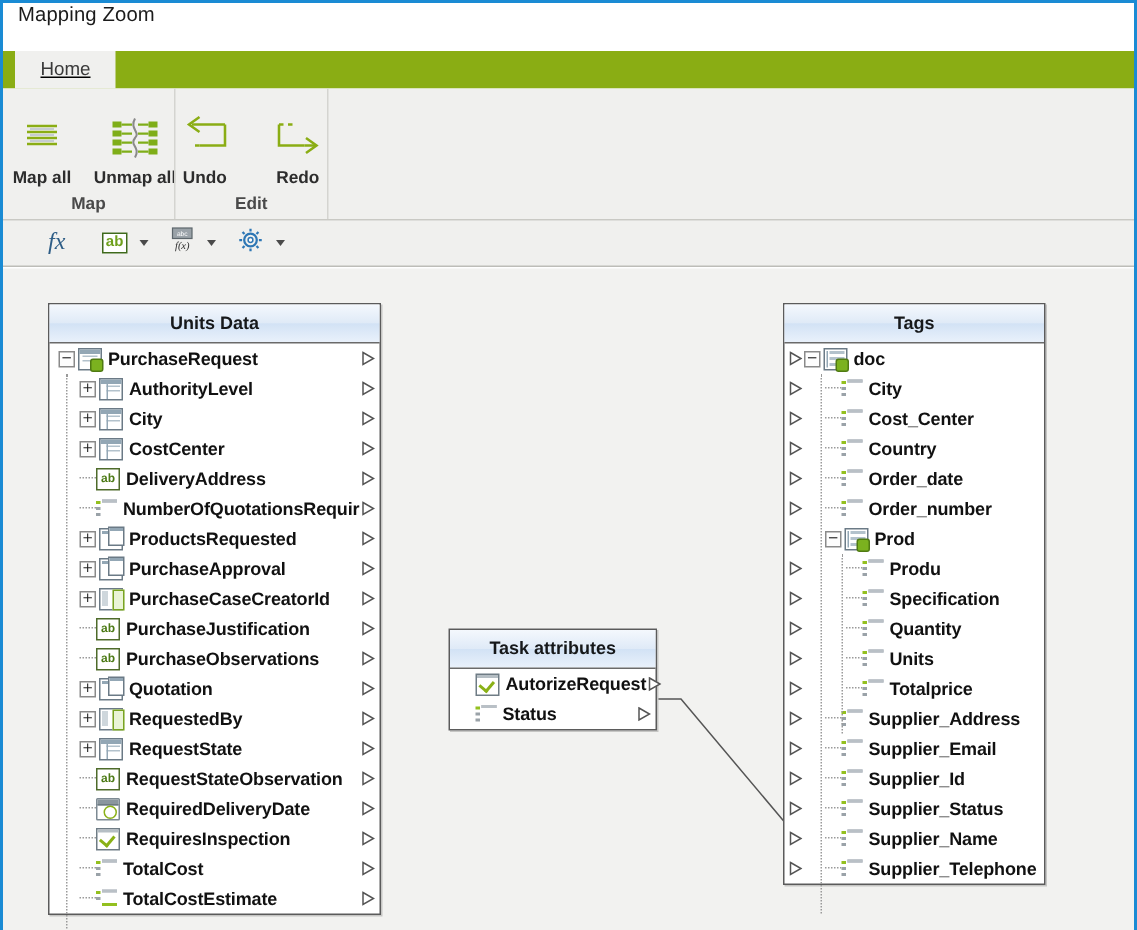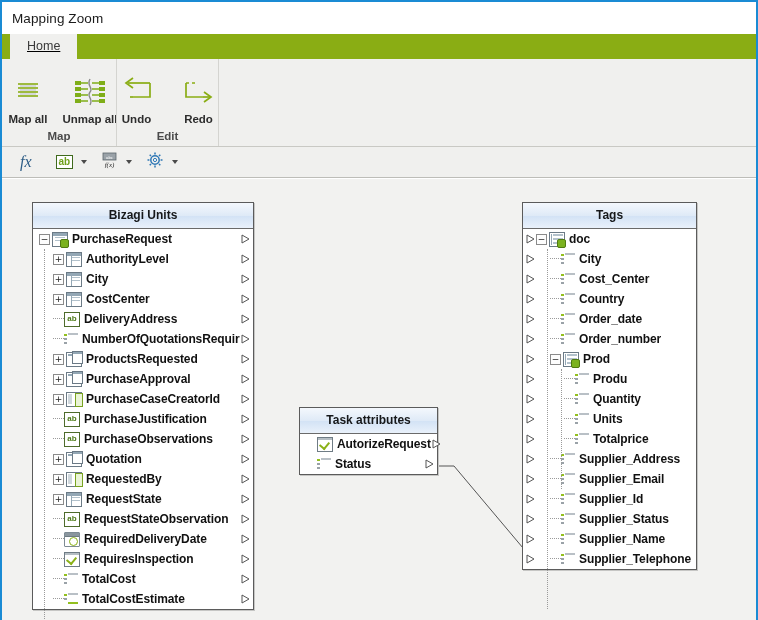--- a/index.html
+++ b/index.html
@@ -13,21 +13,21 @@
     position:relative;width:758px;height:620px;
     border-left:2px solid #1a8bd4;
     border-top:2px solid #1a8bd4;
     border-right:2px solid #1a8bd4;
     box-sizing:border-box;
     background:#ffffff;
   }
 
   
   .titlebar{
-    height:32px;background:#ffffff;display:flex;align-items:center;
+    height:32px;background:#ffffff;display:flex;align-items:flex-start;
     padding-left:10px;box-sizing:border-box;
   }
   .titlebar .title{font-size:13.5px;color:#1b1b1b;letter-spacing:.1px;}
 
   
   .ribbon-tabs{
     height:25px;background:#8aad14;display:flex;align-items:flex-end;
     padding-left:8px;box-sizing:border-box;position:relative;text-decoration:underline;
   }
   .tab{
@@ -53,21 +53,21 @@
   .rbtn{
     width:56px;display:flex;flex-direction:column;align-items:center;
     padding:4px 2px;cursor:default;border:1px solid transparent;border-radius:2px;
   }
   .rbtn .glyph{height:42px;display:flex;align-items:center;justify-content:center;}
   .rbtn .rlabel{font-size:11.5px;color:#2d2d2d;white-space:nowrap;margin-top:1px;}
 
   
   .fxbar{
     height:31px;background:#f0f0ee;border-bottom:1px solid #bdbdb8;
-    display:flex;align-items:center;box-sizing:border-box;padding-left:8px;
+    display:flex;align-items:center;box-sizing:border-box;padding-left:20px;
   }
   .fx-item{display:flex;align-items:center;height:24px;padding:0 3px;cursor:default;
            border:1px solid transparent;border-radius:2px;}
   .fx-sep{width:10px;}
   .caret{
     width:0;height:0;border-left:3.5px solid transparent;border-right:3.5px solid transparent;
     border-top:4px solid #4a4a4a;margin-left:4px;cursor:default;
   }
 
   
@@ -313,21 +313,21 @@
   </div>
 
   <div class="canvas">
     <svg class="links">
       <g id="link-group">
           <path d="M 437 287 L 452 287 L 521 369" stroke="#555" stroke-width="1" fill="none"></path>
         </g>
     </svg>
     <div id="panels">
         <div class="panel" style="left: 30px; top: 23px; width: 222px;">
-          <div class="panel-head">Bizagi Units</div>
+          <div class="panel-head">Units Data</div>
           <div class="panel-body">
             <div class="row">
               <span style="width: 6px; flex: 0 0 auto;"></span>
               <span style="width: 0px; flex: 0 0 auto;"></span>
               <span class="exp">−</span>
               <span style="width: 2px; flex: 0 0 auto;"></span>
               <span class="ico ico-root">
                 <span style="position:absolute;left:2px;top:4px;right:2px;height:1px;background:#b3c2cc;box-shadow:0 3px 0 #b3c2cc"></span>
               </span>
               <span class="txt">PurchaseRequest</span>
@@ -605,21 +605,21 @@
               <span style="flex: 1 1 0%;"></span>
               <span class="arrow-wrap" style="margin-right: 2px;">
                 <svg width="9" height="10" viewBox="0 0 9 10">
                   <path d="M1 1 L8 5 L1 9 Z" fill="#ffffff" stroke="#555" stroke-width="1"></path>
                 </svg>
               </span>
             </div>
             <div class="guide" style="left: 11px; top: 20px; height: 400px; bottom: auto;"></div>
           </div>
         </div>
-        <div class="panel" style="left: 297px; top: 228px; width: 139px;">
+        <div class="panel" style="left: 297px; top: 240px; width: 139px;">
           <div class="panel-head">Task attributes</div>
           <div class="panel-body">
             <div class="row">
               <span style="width: 6px; flex: 0 0 auto;"></span>
               <span style="width: 0px; flex: 0 0 auto;"></span>
               <span style="width: 11px; flex: 0 0 auto;"></span>
               <span class="ico ico-check"></span>
               <span class="txt">AutorizeRequest</span>
               <span style="flex: 1 1 0%;"></span>
               <span class="arrow-wrap" style="margin-right: 2px;">
@@ -781,20 +781,38 @@
               <span class="dash"></span>
               <span class="ico ico-list">
                 <b></b>
                 <b></b>
                 <b></b>
                 <i></i>
                 <i></i>
                 <i></i>
               </span>
               <span class="txt">Produ</span>
+            </div>
+            <div class="row">
+              <span class="arrow-wrap" style="margin-left: 2px;">
+                <svg width="9" height="10" viewBox="0 0 9 10">
+                  <path d="M1 1 L8 5 L1 9 Z" fill="#ffffff" stroke="#555" stroke-width="1"></path>
+                </svg>
+              </span>
+              <span style="width: 28px; flex: 0 0 auto;"></span>
+              <span class="dash"></span>
+              <span class="ico ico-list">
+                <b></b>
+                <b></b>
+                <b></b>
+                <i></i>
+                <i></i>
+                <i></i>
+              </span>
+              <span class="txt">Specification</span>
             </div>
             <div class="row">
               <span class="arrow-wrap" style="margin-left: 2px;">
                 <svg width="9" height="10" viewBox="0 0 9 10">
                   <path d="M1 1 L8 5 L1 9 Z" fill="#ffffff" stroke="#555" stroke-width="1"></path>
                 </svg>
               </span>
               <span style="width: 28px; flex: 0 0 auto;"></span>
               <span class="dash"></span>
               <span class="ico ico-list">

